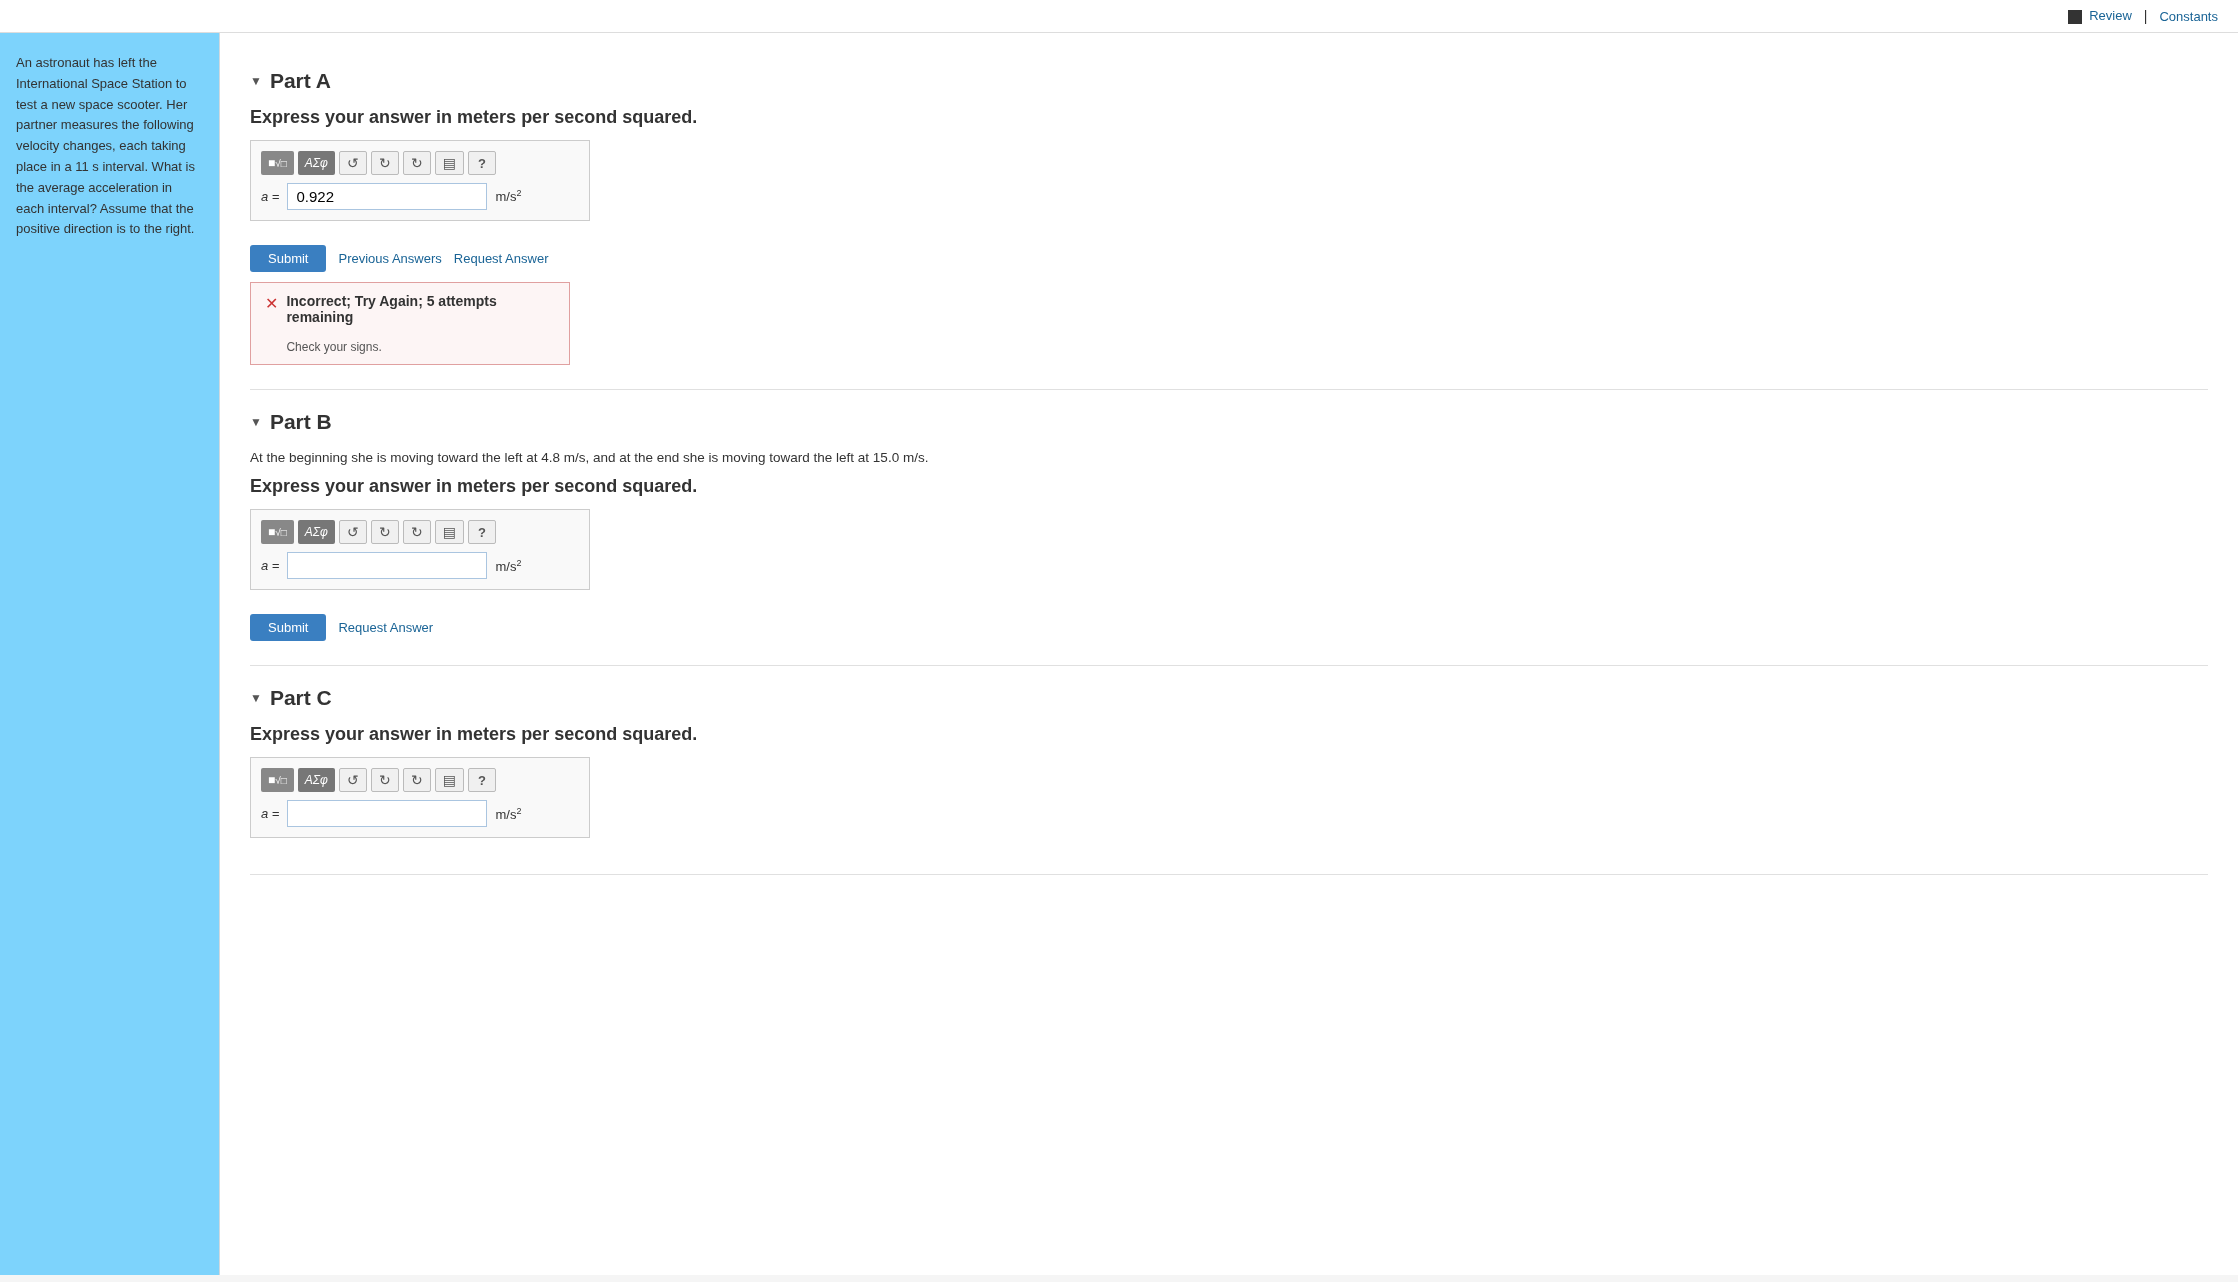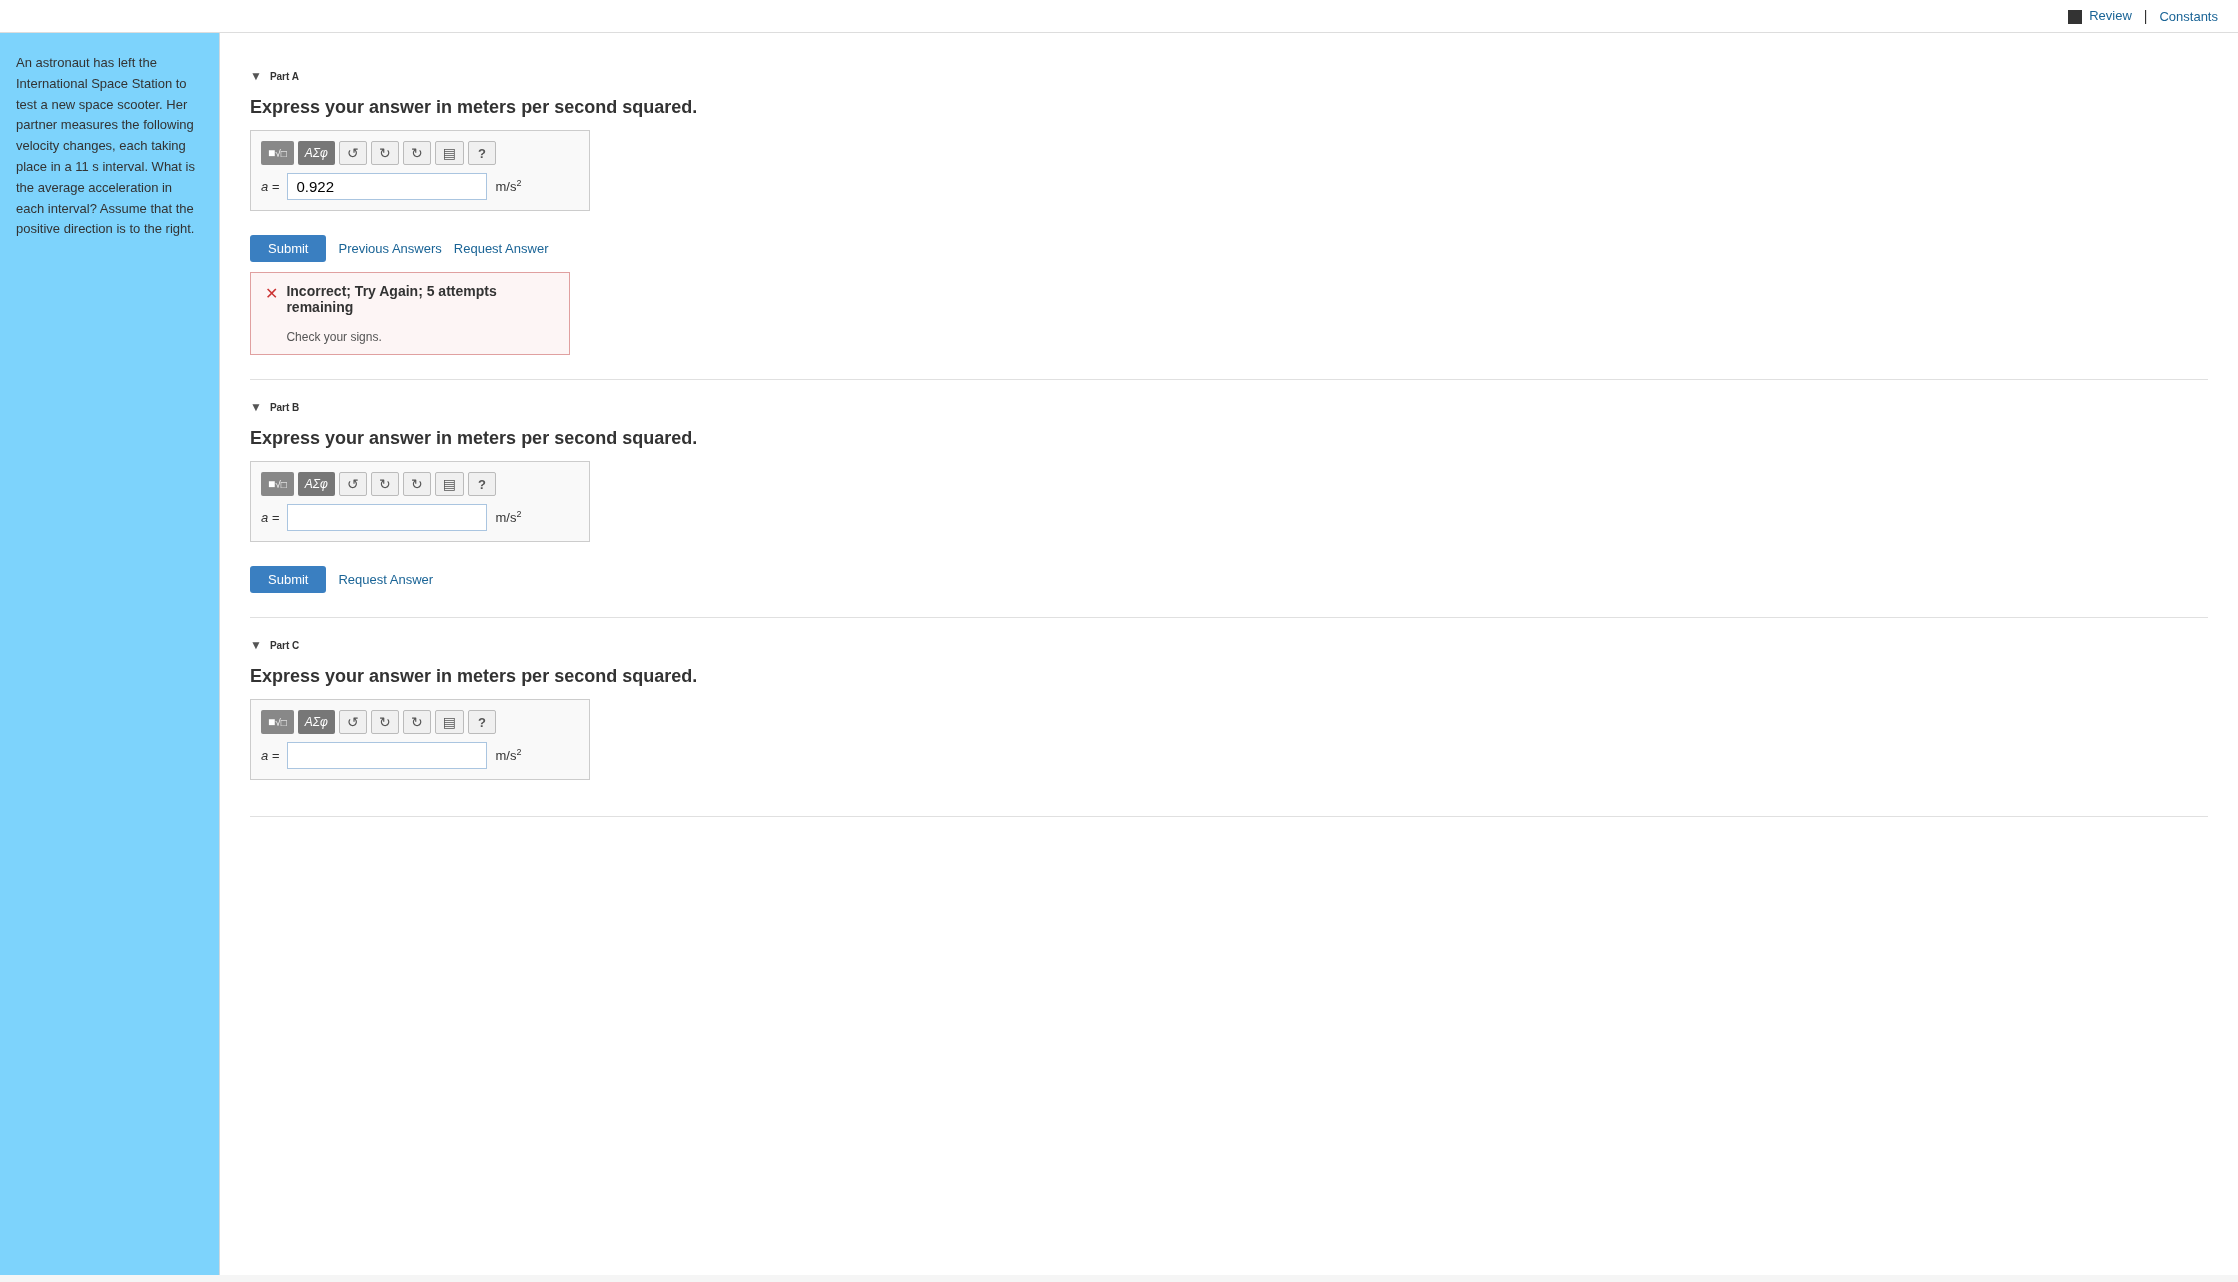--- a/index.html
+++ b/index.html
@@ -64,21 +64,21 @@
       gap: 8px;
       margin-bottom: 14px;
     }
     .part-header .chevron {
       font-size: 12px;
       color: #555;
       cursor: pointer;
     }
     .part-title {
       font-weight: bold;
-      font-size: 10px;
+      font-size: 21px;
     }
     .part-description {
       font-size: 13.5px;
       color: #333;
       margin-bottom: 8px;
       line-height: 1.5;
     }
     .part-instruction {
       font-weight: bold;
       font-size: 18px;
@@ -260,20 +260,23 @@
           <div class="error-sub">Check your signs.</div>
         </div>
       </div>
     </div>
 
     <div class="part-section">
       <div class="part-header">
         <span class="chevron">▼</span>
         <span class="part-title">Part B</span>
       </div>
+      <p class="part-description">
+        At the beginning she is moving toward the left at 4.8 m/s, and at the end she is moving toward the left at 15.0 m/s.
+      </p>
       <p class="part-instruction">Express your answer in meters per second squared.</p>
 
       <div class="answer-box">
         <div class="toolbar">
           <button class="toolbar-btn">■<span style="font-size:10px">√□</span></button>
           <button class="toolbar-btn symbol">AΣφ</button>
           <button class="toolbar-btn icon-btn">↺</button>
           <button class="toolbar-btn icon-btn">↻</button>
           <button class="toolbar-btn icon-btn">↻</button>
           <button class="toolbar-btn icon-btn">▤</button>

